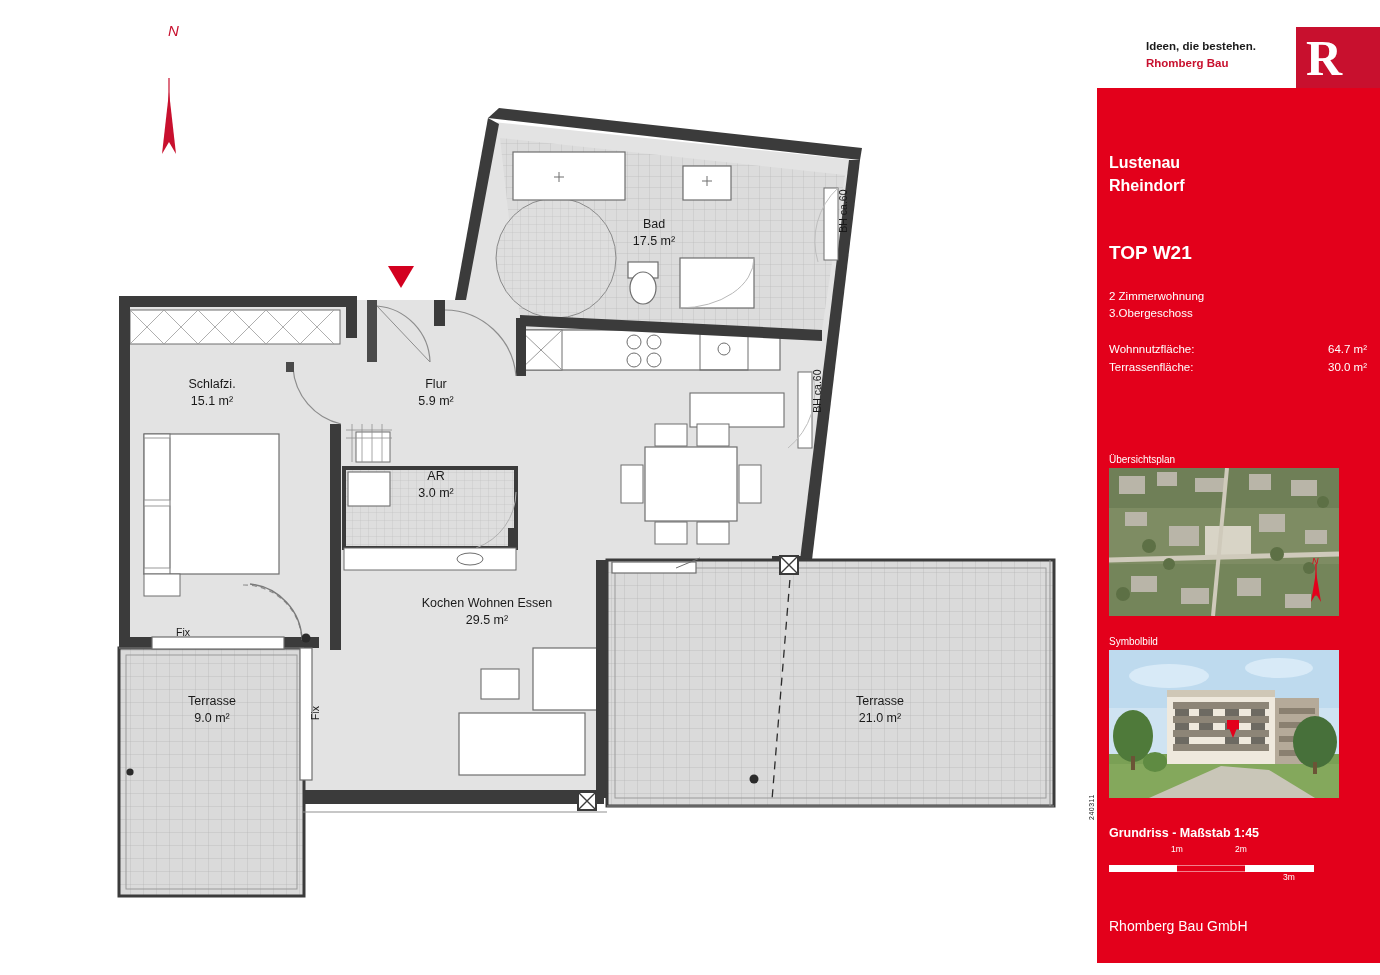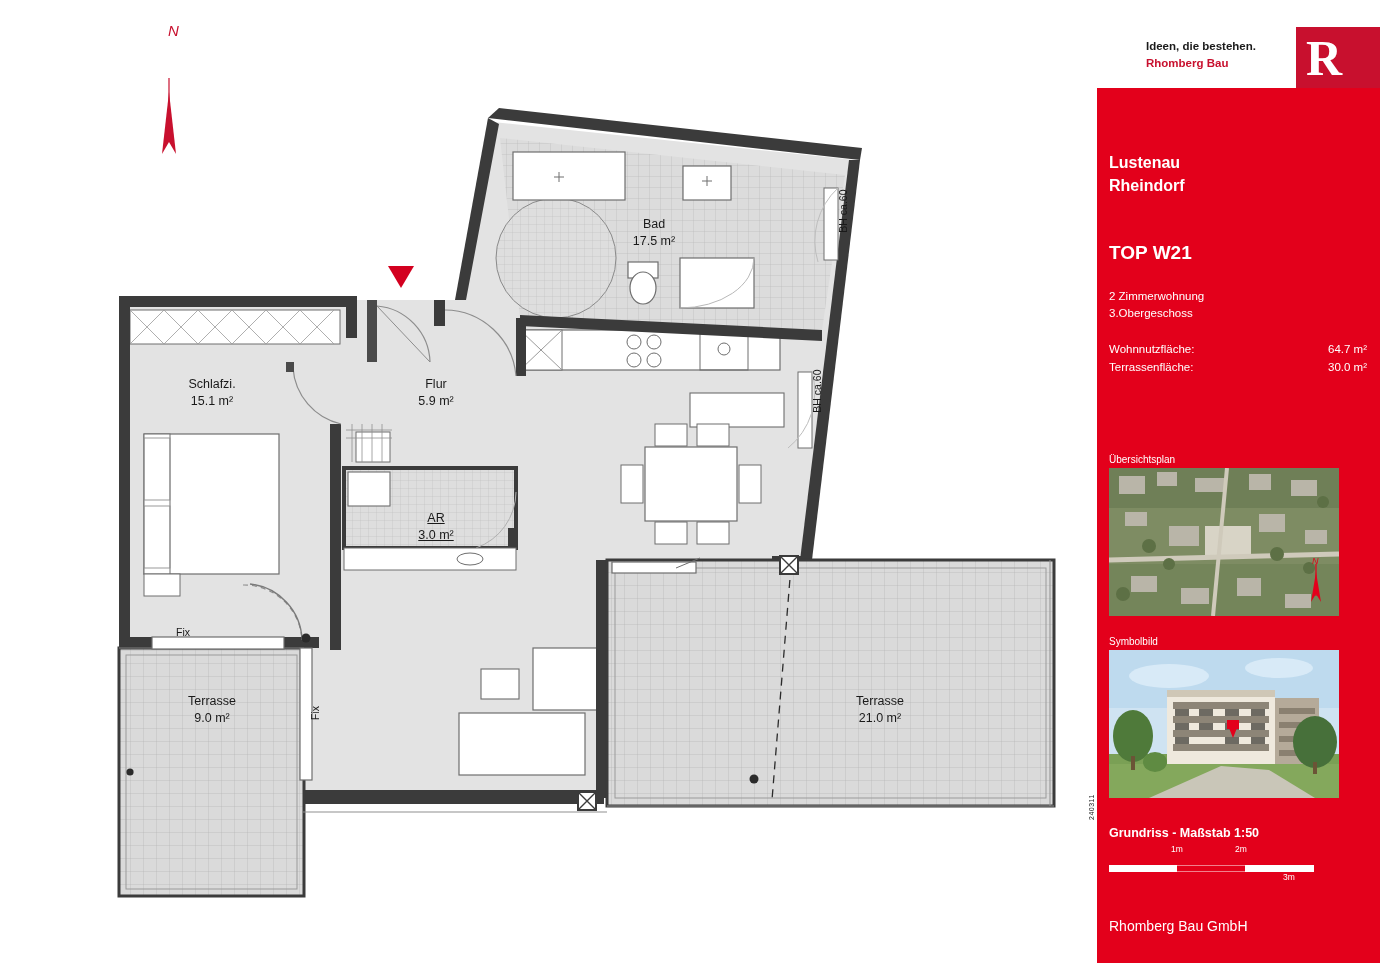--- a/index.html
+++ b/index.html
@@ -261,25 +261,29 @@
     <div class="lbl" style="left:146px; top:376px; width:132px;">
       <span class="nm">Schlafzi.</span>
       <span class="ar">15.1 m²</span>
     </div>
 
     <div class="lbl" style="left:386px; top:376px; width:100px;">
       <span class="nm">Flur</span>
       <span class="ar">5.9 m²</span>
     </div>
 
-    <div class="lbl" style="left:386px; top:510px; width:100px;text-decoration:underline;">
+    <div class="lbl" style="left:386px; top:468px; width:100px;">
       <span class="nm">AR</span>
       <span class="ar">3.0 m²</span>
     </div>
 
+    <div class="lbl" style="left:352px; top:595px; width:270px;">
+      <span class="nm">Kochen Wohnen Essen</span>
+      <span class="ar">29.5 m²</span>
+    </div>
 
     <div class="lbl" style="left:148px; top:693px; width:128px;">
       <span class="nm">Terrasse</span>
       <span class="ar">9.0 m²</span>
     </div>
 
     <div class="lbl" style="left:812px; top:693px; width:136px;">
       <span class="nm">Terrasse</span>
       <span class="ar">21.0 m²</span>
     </div>
@@ -420,21 +424,21 @@
             <ellipse cx="24" cy="86" rx="20" ry="26" fill="#4f7a3a"></ellipse>
             <rect x="22" y="106" width="4" height="14" fill="#6b5436"></rect>
             <ellipse cx="206" cy="92" rx="22" ry="26" fill="#47703a"></ellipse>
             <rect x="204" y="112" width="4" height="12" fill="#6b5436"></rect>
             <ellipse cx="46" cy="112" rx="12" ry="10" fill="#5f8b42"></ellipse>
           </g>
           <path d="M40,148 L112,116 L160,120 L206,148 Z" fill="#c9c6b8"></path>
         </svg>
       </div>
 
-      <div class="scale-title">Grundriss - Maßstab 1:50</div>
+      <div class="scale-title">Grundriss - Maßstab 1:45</div>
       <div class="scale-ticks">
         <span style="left:62px;">1m</span>
         <span style="left:126px;">2m</span>
         <span style="left:174px;margin-top:28px;">3m</span>
       </div>
       <div class="scale-bar">
         <svg width="205" height="7" viewBox="0 0 205 7">
           <rect x="0" y="0" width="205" height="7" fill="#ffffff"></rect>
           <rect x="0" y="0" width="68" height="7" fill="#ffffff"></rect>
           <rect x="68" y="0" width="68" height="7" fill="#e3001b"></rect>

